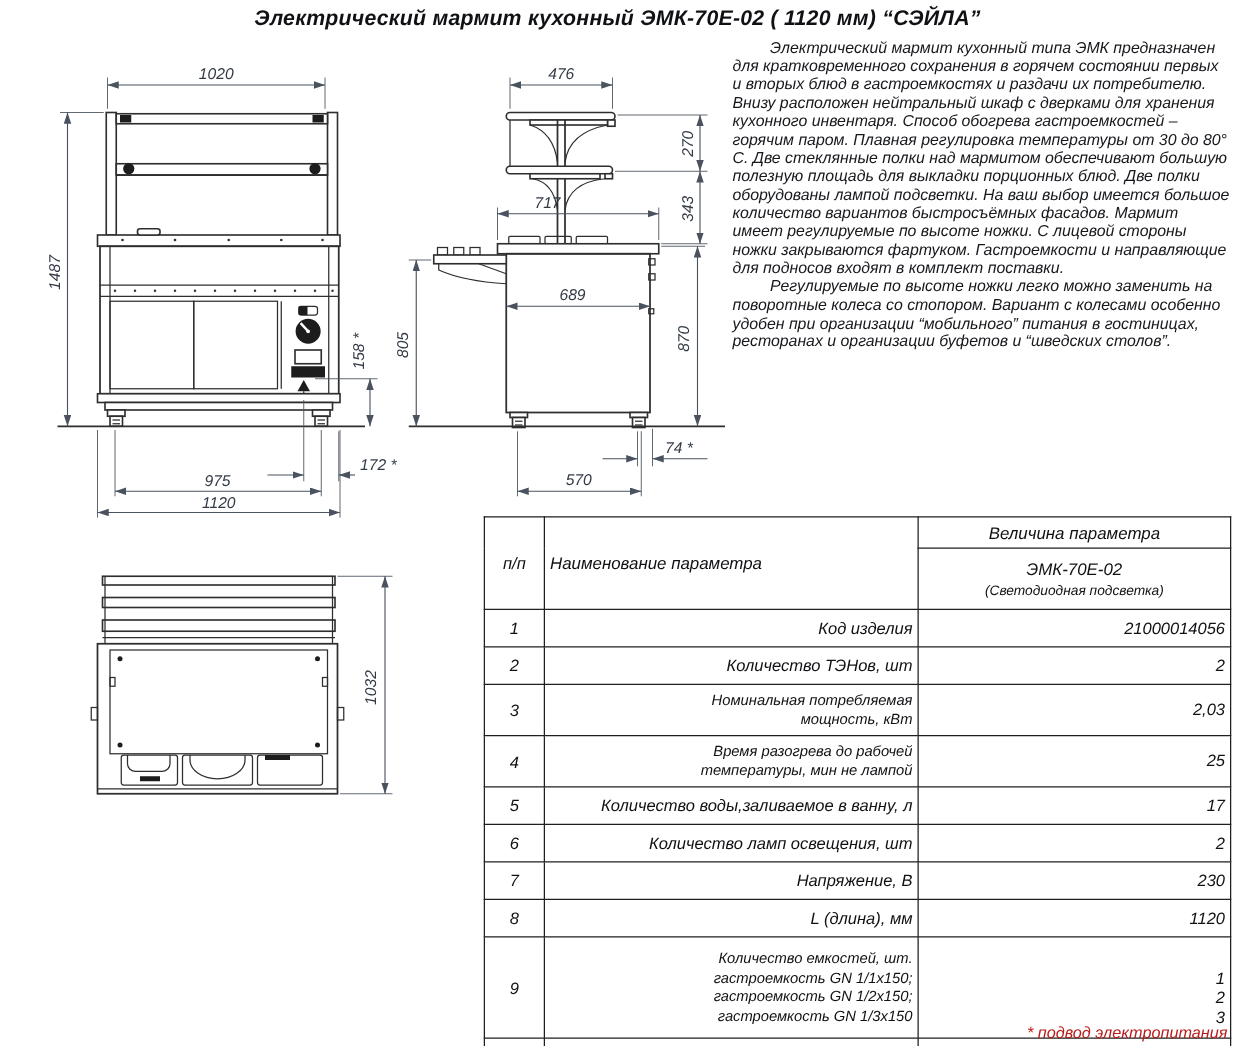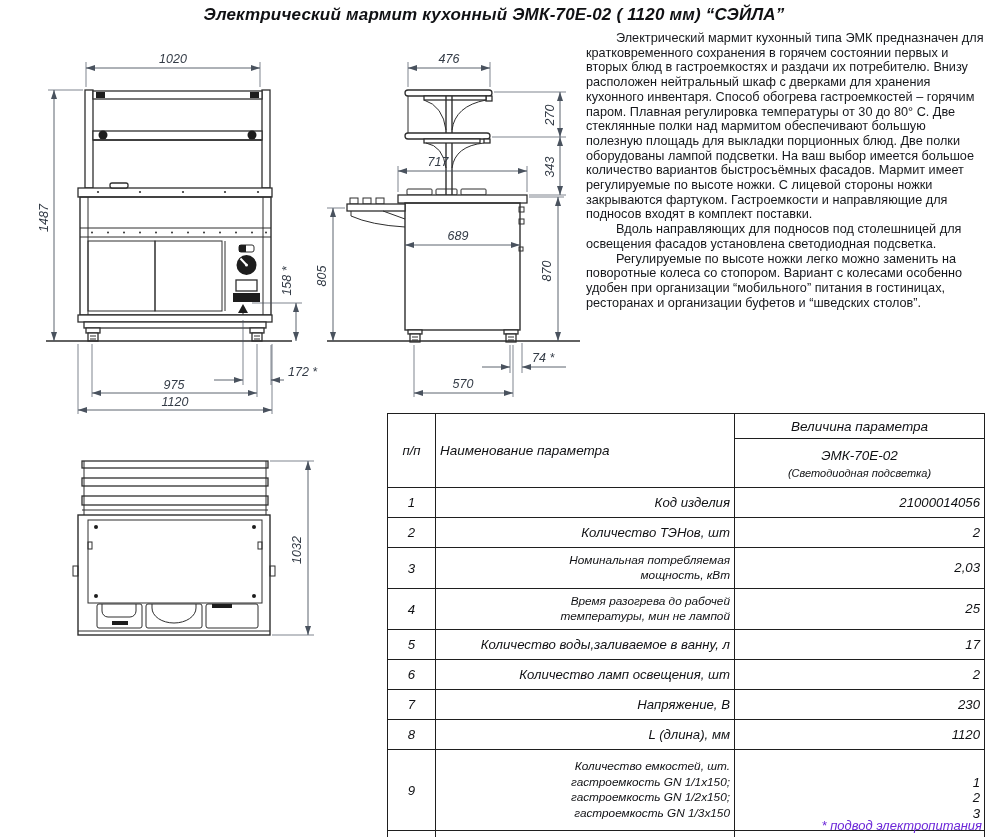--- a/index.html
+++ b/index.html
@@ -12,21 +12,21 @@
   .drawings { position:absolute; left:0; top:0; }
   .ol  { stroke:#2e2e2e; stroke-width:1.4; fill:none; }
   .ol2 { stroke:#2e2e2e; stroke-width:1;   fill:none; }
   .fw  { fill:#ffffff; stroke:#2e2e2e; stroke-width:1.3; }
   .fb  { fill:#1d1d1d; stroke:none; }
   .dl  { stroke:#49525e; stroke-width:.9; fill:none; }
   .xl  { stroke:#49525e; stroke-width:.7; fill:none; }
   text.dim { font-family:"Liberation Sans",sans-serif; font-style:italic; font-size:12.5px; fill:#333b46; }
 
   .desc { position:absolute; left:586px; top:31px; width:399px;
-          font-size:12.7px; line-height:14.7px; color:#16181c; }
+          font-style:italic; font-size:12.7px; line-height:14.7px; color:#16181c; }
   .desc p { margin:0; text-indent:30px; }
 
   .spec { position:absolute; left:387px; top:413px; width:597px; border-collapse:collapse;
           table-layout:fixed; font-style:italic; font-size:13.2px; color:#101114; }
   .spec th, .spec td { border:1.6px solid #1f1f1f; vertical-align:middle; padding:2px 4px; }
   .spec thead th { font-weight:normal; }
   .h-num  { }
   .h-name { text-align:left; padding-left:14px; font-size:13.5px; }
   .h-val  { height:20px; text-align:center; font-size:13.5px; }
   .h-model{ height:44px; text-align:center; }
@@ -35,21 +35,21 @@
   .c-num  { text-align:center; }
   .c-name { text-align:right; padding-left:13px; white-space:pre-line; line-height:15.5px; }
   .c-value{ text-align:right; white-space:pre-line; line-height:15.5px; }
   .multi  { font-size:11.8px; }
   .spec tbody td { height:25px; }
   .spec tbody tr:nth-child(3) td, .spec tbody tr:nth-child(4) td { height:36px; }
   .spec tbody tr:nth-child(9) td { height:76px; }
   .spec tbody tr:nth-child(10) td { height:27px; }
 
   .footnote { position:absolute; left:387px; top:818px; width:595px; text-align:right;
-              font-style:italic; font-size:13px; color:#6d28d9; }
+              font-style:italic; font-size:13px; color:#b91c1c; }
 </style>
 </head>
 <body>
 
 <div class="page">
 
   <div class="title">Электрический мармит кухонный ЭМК-70Е-02 ( 1120 мм) “СЭЙЛА”</div>
 
   <svg class="drawings" width="600" height="700" viewBox="0 0 600 700">
     <defs>
@@ -278,21 +278,20 @@
     <g>
       <line class="xl" x1="270" y1="461" x2="314" y2="461"></line>
       <line class="xl" x1="272" y1="635" x2="314" y2="635"></line>
       <line class="dl" x1="308" y1="461" x2="308" y2="635" marker-start="url(#mA)" marker-end="url(#mA)"></line>
       <text class="dim" transform="rotate(-90 301 550)" x="301" y="550" text-anchor="middle">1032</text>
     </g>
   </svg>
 
   <div class="desc">
     <p>Электрический мармит кухонный типа ЭМК предназначен для кратковременного сохранения в горячем состоянии первых и вторых блюд в гастроемкостях и раздачи их потребителю. Внизу расположен нейтральный шкаф с дверками для хранения кухонного инвентаря. Способ обогрева гастроемкостей – горячим паром. Плавная регулировка температуры от 30 до 80° С. Две стеклянные полки над мармитом обеспечивают большую полезную площадь для выкладки порционных блюд. Две полки оборудованы лампой подсветки. На ваш выбор имеется большое количество вариантов быстросъёмных фасадов. Мармит имеет регулируемые по высоте ножки. С лицевой стороны ножки закрываются фартуком. Гастроемкости и направляющие для подносов входят в комплект поставки.</p>
-    <p>Вдоль направляющих для подносов под столешницей для освещения фасадов установлена светодиодная подсветка.</p>
     <p>Регулируемые по высоте ножки легко можно заменить на поворотные колеса со стопором. Вариант с колесами особенно удобен при организации “мобильного” питания в гостиницах, ресторанах и организации буфетов и “шведских столов”.</p>
   </div>
 
   <table class="spec">
     <colgroup>
         <col style="width:48px">
         <col style="width:299px">
         <col style="width:250px">
       </colgroup>
     <thead>

